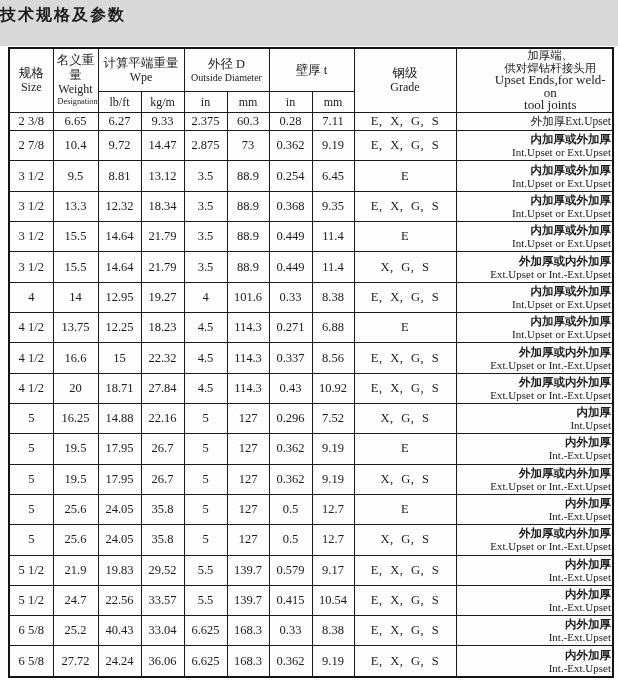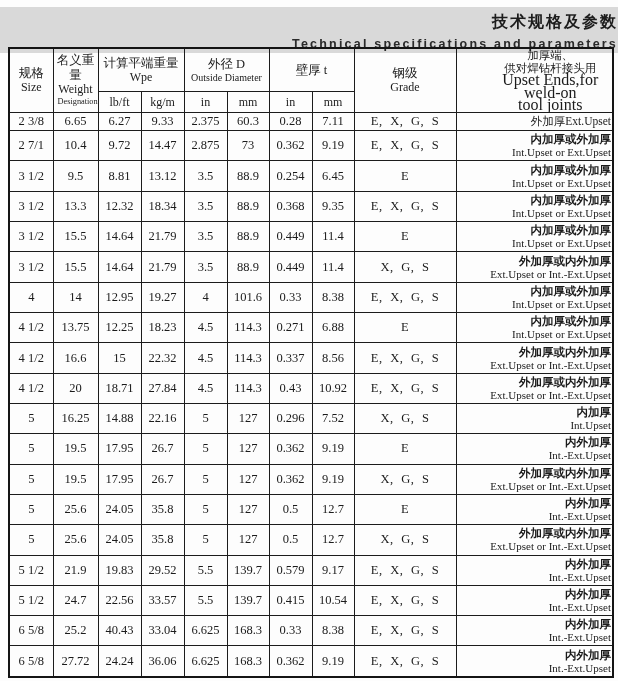--- a/index.html
+++ b/index.html
@@ -8,22 +8,21 @@
     width:618px; height:681px;
     background:#fdfdfd;
     font-family:"Liberation Serif", serif;
     color:#1b1b1b;
     overflow:hidden;
   }
   .title-band {
     position:absolute; left:0; top:0;
     width:618px; height:46px;
     background:#d9d9d9;
-    text-align:right;
-    margin-top:7px;
+    text-align:left;
   }
   .title-zh {
     font-family:"Liberation Sans", sans-serif;
     font-weight:bold;
     font-size:16px;
     letter-spacing:2px;
     padding-top:5px;
     color:#1c1c1c;
   }
   .title-en {
@@ -50,38 +49,37 @@
   }
   thead tr.hrow-main { height:43px; }
   thead tr.hrow-units { height:20px; }
   thead th { font-weight:normal; line-height:14px; }
   .hz { font-size:12.5px; line-height:15px; }
   .he { font-size:12px; line-height:13px; }
   .he-small { font-size:9px; line-height:11px; transform:scaleX(0.92); }
   .he-od { font-size:10px; line-height:12px; }
   .upsethead div { line-height:12.5px;padding-left:32px; }
   .upsethead .hz { font-size:11.5px; }
-  .upsethead .he { font-size:16px; }
+  .upsethead .he { font-size:13px; }
   .unit { font-size:12px; }
   tbody tr { height:15px; }
   td.num { font-size:12.5px; }
   td.grade { font-size:12.5px; letter-spacing:0.5px; word-spacing:4px; }
   td.upset { padding:0 1px;text-align:right; }
   td.upset .zh { font-size:11.5px; line-height:13px;font-weight:bold; }
   td.upset .en { font-size:11px; line-height:12px; }
   td.upset .zh-single { font-size:11.5px; line-height:13px; }
 </style>
 </head>
 <body>
 
 <div class="page">
 
   <div class="title-band">
     <div class="title-zh">技术规格及参数</div>
-    <div class="title-en">Technical specifications and parameters</div>
   </div>
 
   <table class="spec">
     <colgroup>
       <col style="width:44px">
         <col style="width:45px">
       <col style="width:43px">
         <col style="width:43px">
       <col style="width:43px">
         <col style="width:42px">
@@ -141,21 +139,21 @@
           <td class="num">2.375</td>
           <td class="num">60.3</td>
           <td class="num">0.28</td>
           <td class="num">7.11</td>
           <td class="grade">E, X, G, S</td>
           <td class="upset">
             <div class="zh-single">外加厚Ext.Upset</div>
           </td>
         </tr>
         <tr>
-          <td class="num">2 7/1</td>
+          <td class="num">2 7/8</td>
           <td class="num">10.4</td>
           <td class="num">9.72</td>
           <td class="num">14.47</td>
           <td class="num">2.875</td>
           <td class="num">73</td>
           <td class="num">0.362</td>
           <td class="num">9.19</td>
           <td class="grade">E, X, G, S</td>
           <td class="upset">
             <div class="zh">内加厚或外加厚</div>

